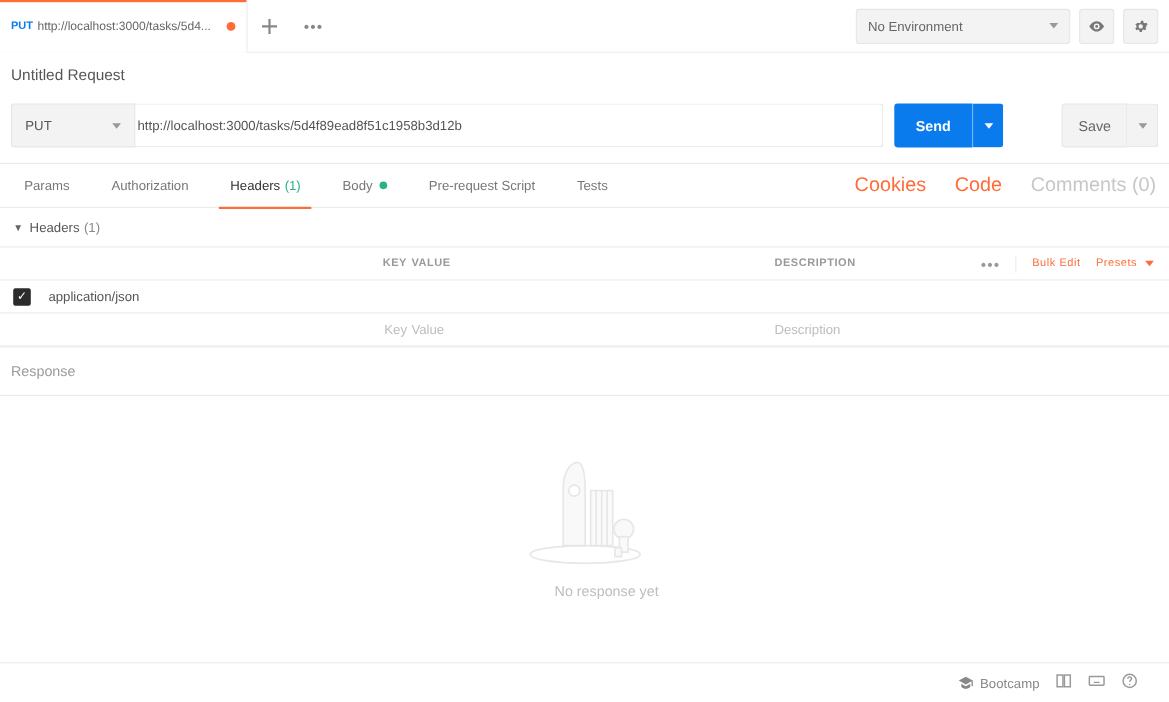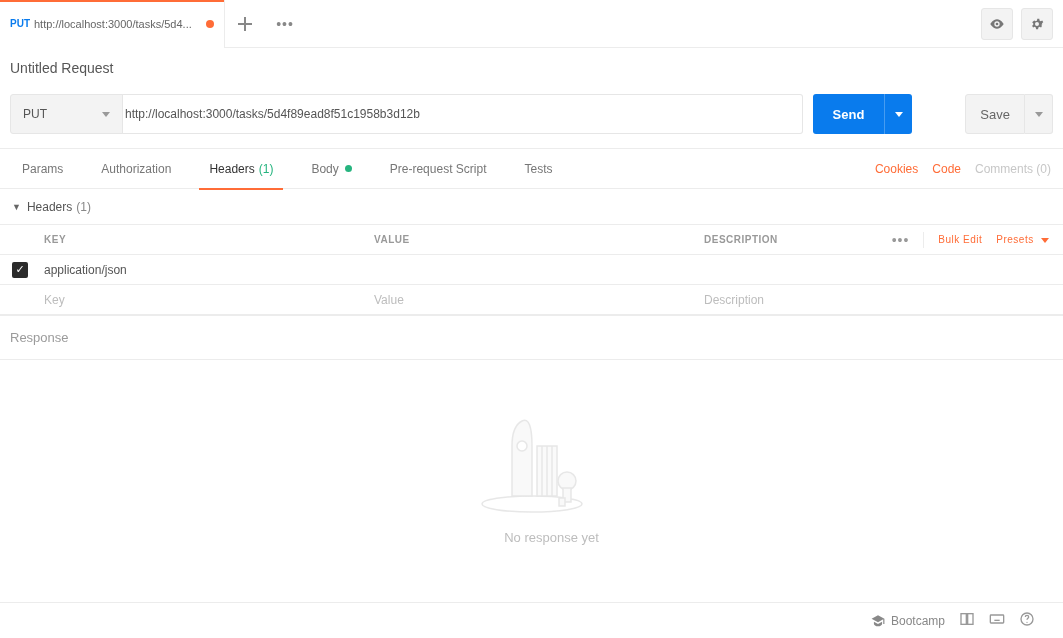--- a/index.html
+++ b/index.html
@@ -37,35 +37,35 @@
 .save-btn { height: 40px; background: #f3f3f3; border: 1px solid #e6e6e6; border-radius: 3px 0 0 3px; padding: 0 14px; color: #666; font-size: 13px; cursor: pointer; margin-left: 43px; }
 .save-drop { width: 28px; height: 40px; background: #f3f3f3; border: 1px solid #e6e6e6; border-left: none; border-radius: 0 3px 3px 0; color: #888; cursor: pointer; display: flex; align-items: center; justify-content: center; }
 
 
 .req-tabs { display: flex; align-items: center; padding: 0 12px; height: 40px; border-bottom: 1px solid #ececec; }
 .req-tab { padding: 0 10px; height: 40px; display: flex; align-items: center; color: #777; cursor: pointer; margin-right: 18px; position: relative; font-size: 12px; }
 .req-tab.active { color: #333; }
 .req-tab.active::after { content: ""; position: absolute; left: 0; right: 0; bottom: -1px; height: 2px; background: #ff6c37; }
 .count-green { color: #26b47f; margin-left: 4px; }
 .body-dot { width: 7px; height: 7px; border-radius: 50%; background: #26b47f; margin-left: 6px; }
-.req-tabs-right { margin-left: auto; display: flex; gap: 14px; font-size: 12px; }
+.req-tabs-right { margin-left: auto; display: flex; gap: 26px; font-size: 18px; }
 .link-orange { color: #ff6c37; cursor: pointer; }
 .link-muted { color: #c7c7c7; cursor: pointer; }
 
 
 .headers-sub { display: flex; align-items: center; height: 36px; padding: 0 12px; color: #555; border-bottom: 1px solid #ececec; }
 .headers-sub .tri { margin-right: 6px; font-size: 9px; color: #666; }
 .headers-sub .count { color: #888; margin-left: 4px; }
 
 
 .htable { border-bottom: 1px solid #ececec; }
 .htable-head, .htable-row { display: flex; align-items: center; height: 30px; border-bottom: 1px solid #ececec; }
 .htable-head { color: #999; font-size: 10px; letter-spacing: 0.5px; }
 .col-check { width: 40px; display: flex; justify-content: center; }
-.col-key { width: 330px; padding-left: 4px; }
+.col-key { width: 330px; padding-left: 4px; text-align: right; }
 .col-val { width: 330px; padding-left: 4px; }
 .col-desc { flex: 1; padding-left: 4px; }
 .col-actions { width: 190px; display: flex; align-items: center; justify-content: flex-end; gap: 14px; padding-right: 14px; }
 .checkbox { width: 16px; height: 16px; background: #2b2b2b; border-radius: 2px; display: flex; align-items: center; justify-content: center; color: #fff; font-size: 11px; }
 .placeholder { color: #bdbdbd; }
 .divider-v { width: 1px; height: 16px; background: #ececec; }
 .th-label { font-weight: 600; }
 .more-dots-sm { color: #999; font-size: 14px; letter-spacing: 1px; cursor: pointer; }
 
 
@@ -100,20 +100,24 @@
     <div class="tab-action">
       <svg viewBox="0 0 14 14">
           <path d="M6 0h2v6h6v2H8v6H6V8H0V6h6z" fill="#888"></path>
         </svg>
     </div>
     <div class="tab-action">
       <span class="more-dots">•••</span>
     </div>
   </div>
   <div class="env-area">
+    <div class="env-select">
+      <span>No Environment</span>
+      <span class="caret"></span>
+    </div>
     <div class="icon-btn">
       <svg width="16" height="16" viewBox="0 0 24 24">
           <path fill="#777" d="M12 5C6 5 2 12 2 12s4 7 10 7 10-7 10-7-4-7-10-7zm0 11a4 4 0 110-8 4 4 0 010 8zm0-6a2 2 0 100 4 2 2 0 000-4z"></path>
         </svg>
     </div>
     <div class="icon-btn">
       <svg width="16" height="16" viewBox="0 0 24 24">
           <path fill="#777" d="M19.4 13l.6-1-.6-1 2-1.5-1.5-2.6-2.4.8-1.7-1-0.4-2.5h-3l-0.4 2.5-1.7 1-2.4-.8L4.6 9.5l2 1.5-.6 1 .6 1-2 1.5 1.5 2.6 2.4-.8 1.7 1 .4 2.5h3l.4-2.5 1.7-1 2.4.8 1.5-2.6-2-1.5zM12 15a3 3 0 110-6 3 3 0 010 6z"></path>
         </svg>
     </div>

